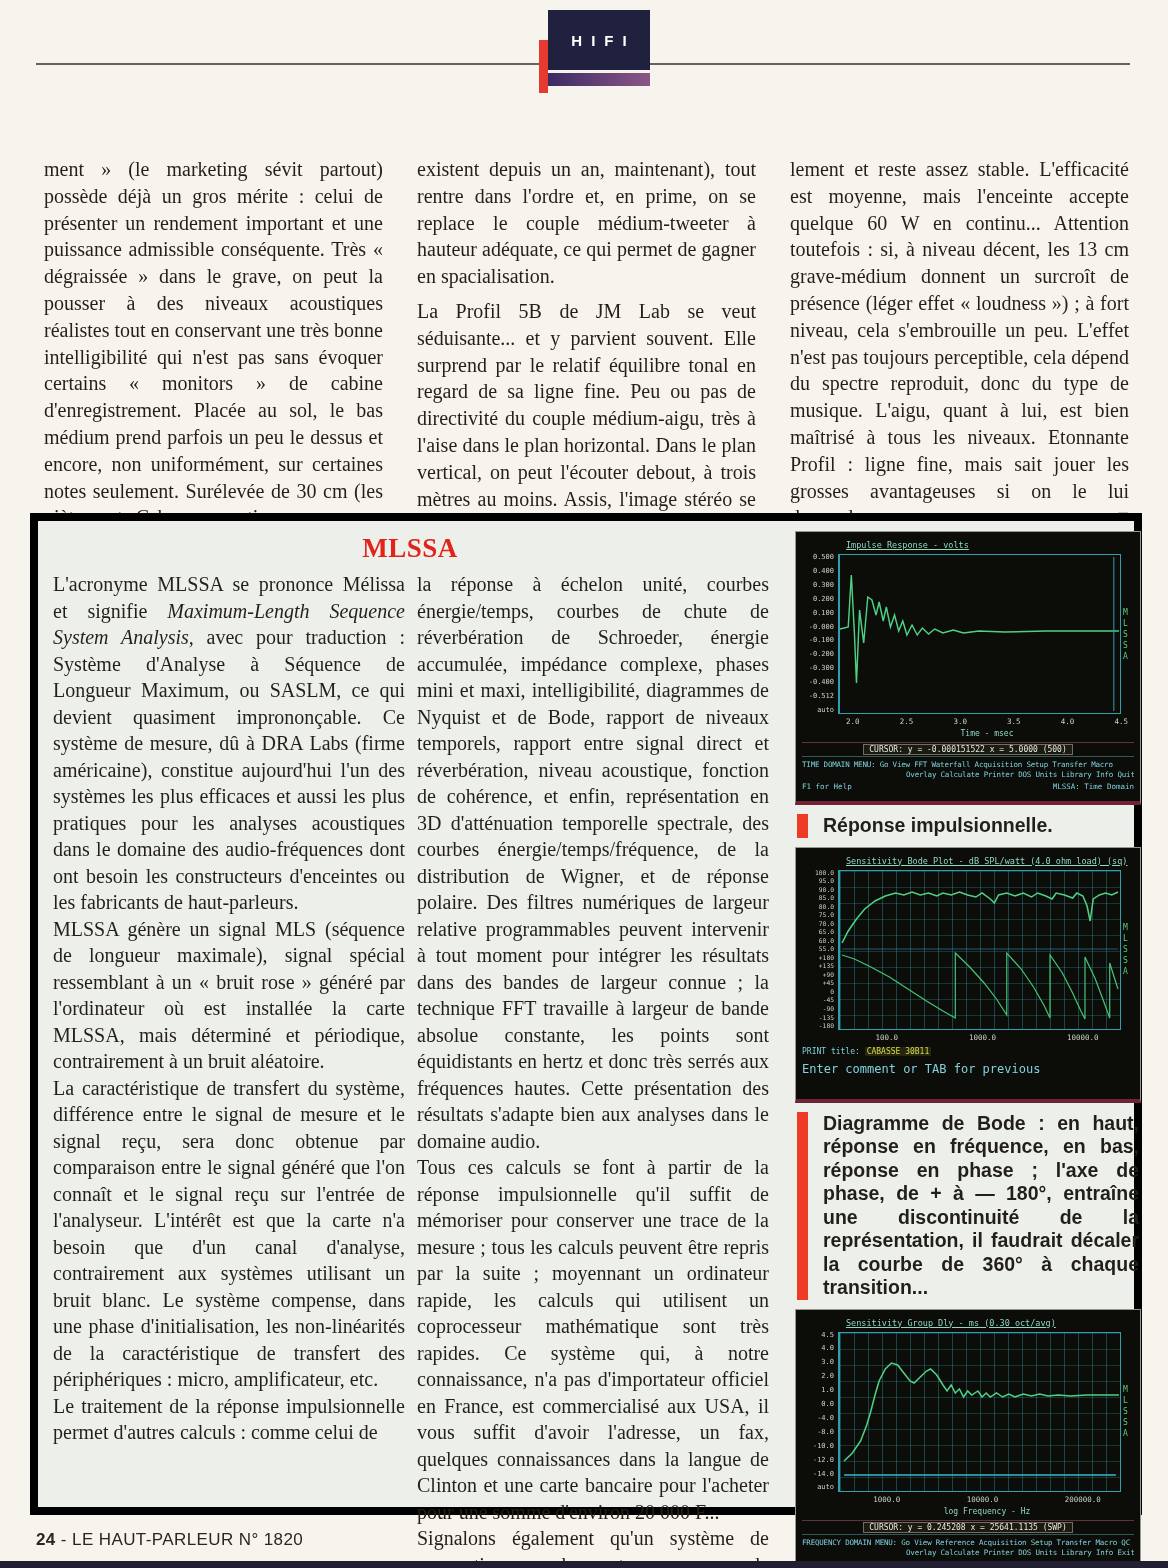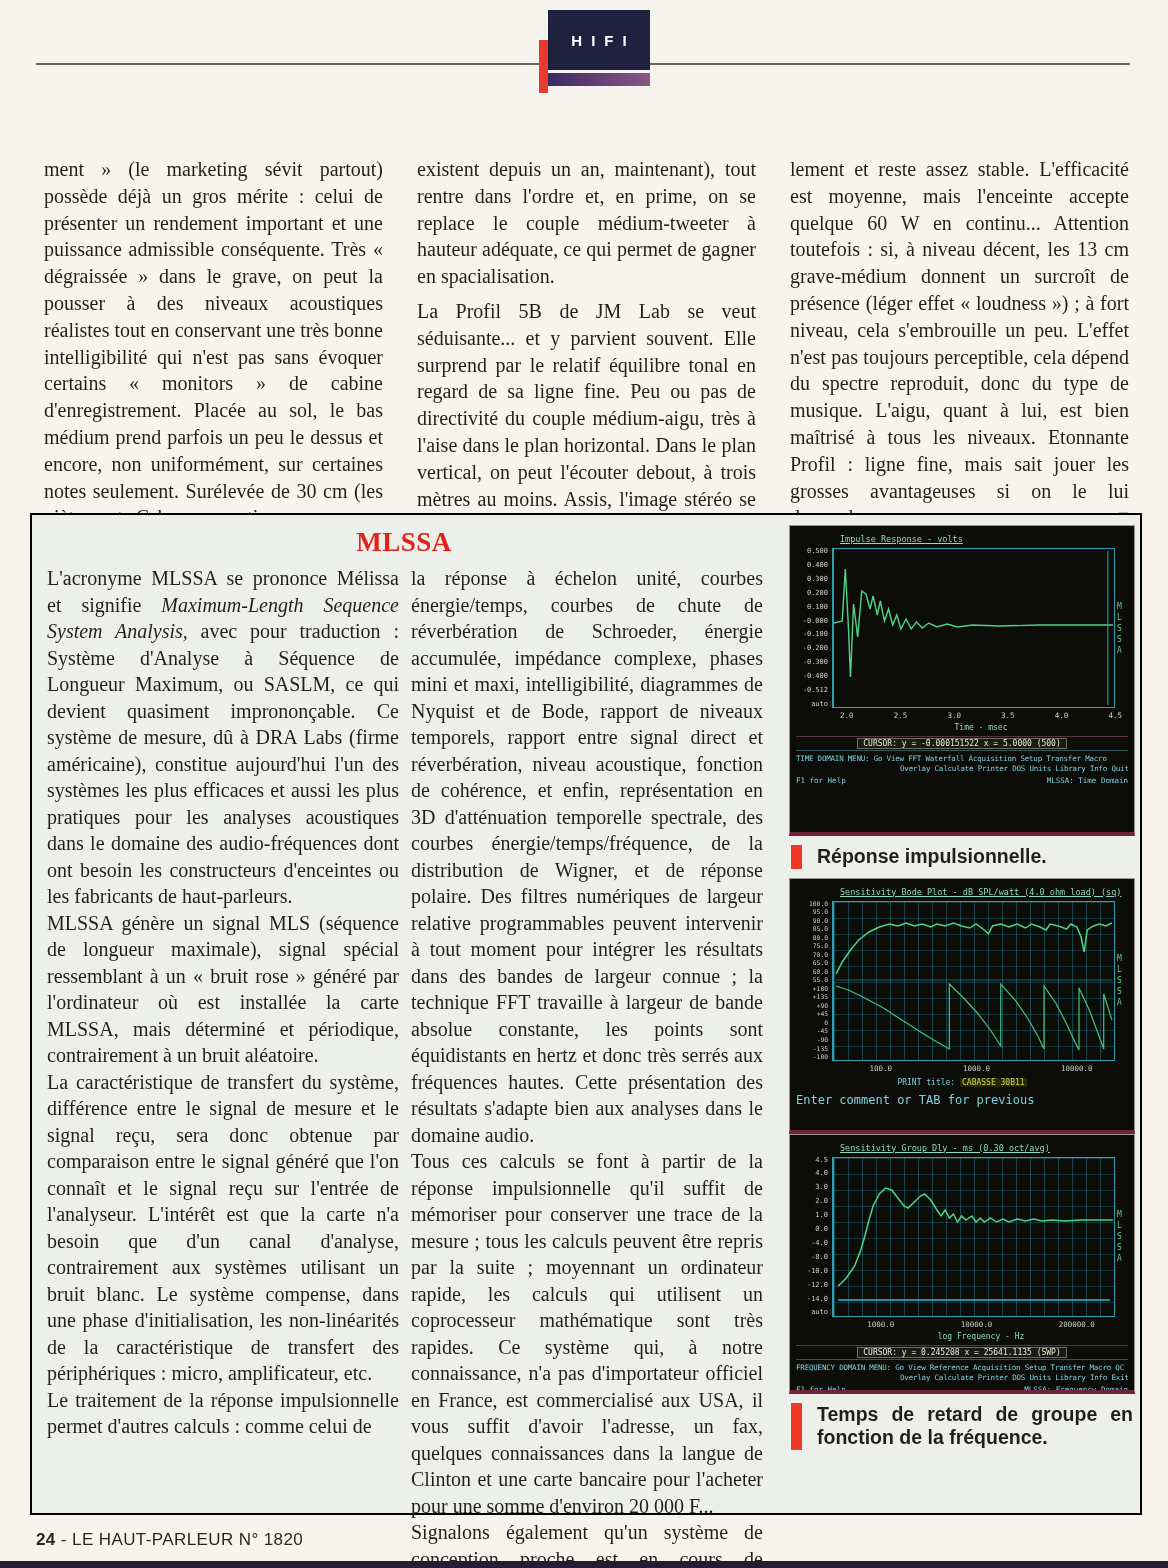--- a/index.html
+++ b/index.html
@@ -17,32 +17,32 @@
 
   
   .article-col{position:absolute;top:148px;width:355px;font-size:20px;line-height:26.8px;
                text-align:justify;text-justify:inter-word;}
   .article-col p{margin:8px;}
   #col1{left:36px;} #col2{left:409px;} #col3{left:782px;}
   .end-marker{float:right;font-size:19px;line-height:26.8px;color:#140f0c;}
 
   
   .mlssa-box{position:absolute;left:30px;top:513px;width:1112px;height:1002px;box-sizing:border-box;
-             background:#edf0ea;border:2px solid #000000;}
+             background:#edf0ea;border:8px solid #000000;}
   .mlssa-title{position:absolute;top:12px;left:0;width:744px;text-align:center;
                color:#e0241b;font-weight:bold;font-size:27px;letter-spacing:.5px;}
   .box-col{position:absolute;top:50px;width:352px;font-size:20px;line-height:26.5px;text-align:justify;}
   .box-col p{margin:0;}
   #boxcol1{left:15px;} #boxcol2{left:379px;}
 
   
   .rail{position:absolute;left:757px;top:10px;width:346px;display:flex;flex-direction:column;}
   .crt{background:#0c0c09;border:1px solid #9a978e;border-bottom:4px solid #702236;box-sizing:border-box;
        padding:8px 6px 3px 6px;font-family:"DejaVu Sans Mono",monospace;flex:none;overflow:hidden;}
-  .crt1{height:311px;} .crt2{height:256px;} .crt3{height:260px;}
+  .crt1{height:274px;} .crt2{height:256px;} .crt3{height:260px;}
   .crt-title{color:#8fd8c4;font-size:8.5px;margin-left:44px;text-decoration:underline;white-space:nowrap;overflow:hidden;}
   .crt-main{display:flex;height:160px;margin-top:4px;}
   .crt-yticks{width:36px;display:flex;flex-direction:column;justify-content:space-between;align-items:flex-end;
               padding-right:4px;color:#ccd5c6;font-size:7px;line-height:7px;box-sizing:border-box;}
   .crt2 .crt-yticks{font-size:6.3px;line-height:6.3px;}
   .crt-plot{position:relative;flex:1;border:1px solid #2f9fae;border-left:2px solid #2f9fae;box-sizing:border-box;}
   .crt-plot svg{position:absolute;left:0;top:0;width:100%;height:100%;display:block;}
   .crt-plot.grid{background-image:
       repeating-linear-gradient(to right, rgba(44,152,172,.40) 0 1px, transparent 1px 14px),
       repeating-linear-gradient(to bottom, rgba(44,152,172,.30) 0 1px, transparent 1px 16px);}
@@ -51,21 +51,21 @@
   .crt-xticks{display:flex;justify-content:space-between;color:#ccd5c6;font-size:7.5px;
               margin:3px 0 0 38px;padding:0 6px;}
   .crt-xticks.three{justify-content:space-around;padding:0;}
   .crt-xlabel{text-align:center;color:#8fd8c4;font-size:8px;margin:3px 0 0 38px;}
   .crt-cursor{text-align:center;color:#e9e9da;font-size:8px;margin-top:4px;padding:2px 0;
               border-top:1px solid #5e3340;border-bottom:1px solid #2f5a57;}
   .crt-cursor span{border:1px solid #6f6f60;background:#1b1b14;padding:0 5px;}
   .crt-menu{color:#7fd2de;font-size:7.5px;line-height:10px;margin-top:3px;letter-spacing:-.2px;white-space:nowrap;overflow:hidden;}
   .crt-menu2{margin-top:0;padding-left:104px;}
   .crt-statusrow{display:flex;justify-content:space-between;color:#7fd2de;font-size:7.5px;margin-top:2px;}
-  .crt-print{color:#7fd2de;font-size:8px;margin-top:5px;text-align:center;}
+  .crt-print{color:#7fd2de;font-size:8px;margin-top:5px;}
   .crt-print b{color:#d8d84e;font-weight:normal;background:#26260f;padding:0 2px;}
   .crt-comment{color:#7fd2de;font-size:12px;margin-top:6px;}
 
   
   .caption{display:flex;margin:9px 2px;}
   .caption-bar{width:11px;background:#ef3b26;margin-right:15px;flex:none;}
   .caption-text{font:bold 19.5px/23.5px "Liberation Sans",sans-serif;color:#221f1b;text-align:justify;}
 
   
   .footer{position:absolute;left:36px;top:1530px;font-family:"Liberation Sans",sans-serif;
@@ -198,20 +198,24 @@
         </div>
         <div class="crt-xticks three">
             <span>100.0</span>
             <span>1000.0</span>
             <span>10000.0</span>
           </div>
         <div class="crt-print"><span>PRINT title:</span> <b>CABASSE 30B11</b></div>
         <div class="crt-comment">Enter comment or TAB for previous</div>
       </div>
 
+      <div class="caption">
+        <div class="caption-bar"></div>
+        <div class="caption-text">Diagramme de Bode : en haut, réponse en fréquence, en bas, réponse en phase ; l'axe de phase, de + à — 180°, entraîne une discontinuité de la représentation, il faudrait décaler la courbe de 360° à chaque transition...</div>
+      </div>
 
       <div class="crt crt3">
         <div class="crt-title">Sensitivity Group Dly - ms (0.30 oct/avg)</div>
         <div class="crt-main">
           <div class="crt-yticks">
               <span>4.5</span>
               <span>4.0</span>
               <span>3.0</span>
               <span>2.0</span>
               <span>1.0</span>

